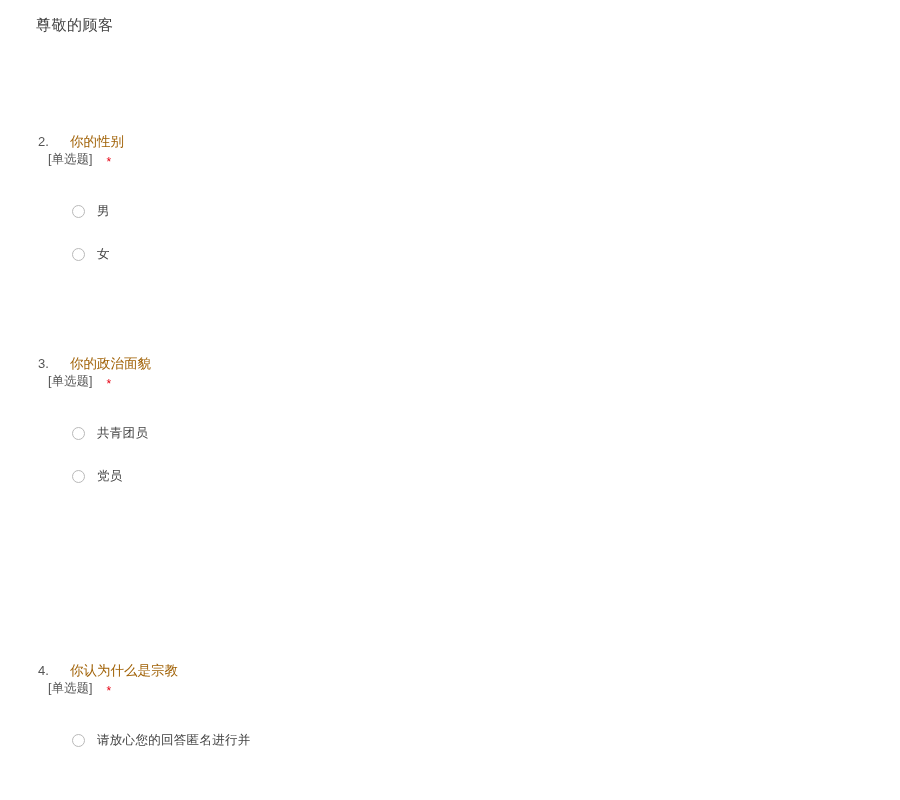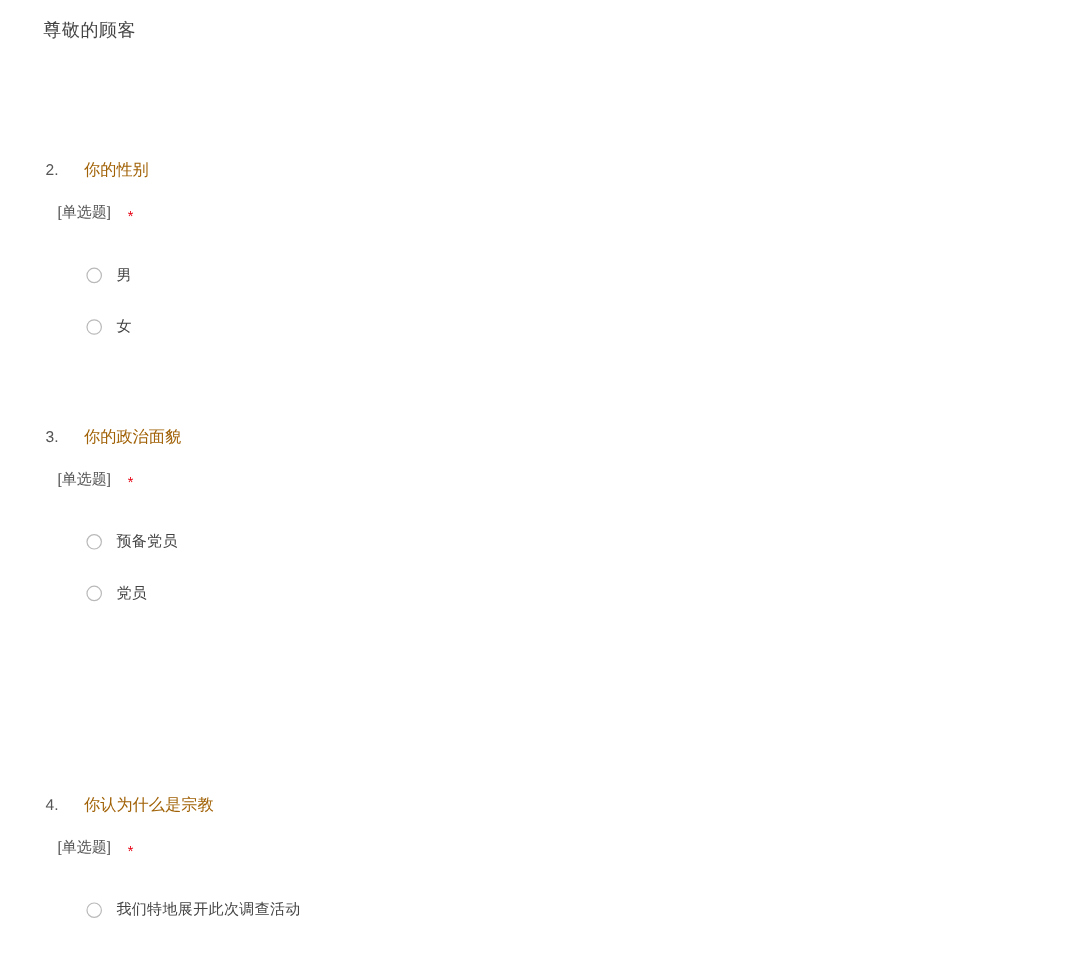--- a/index.html
+++ b/index.html
@@ -59,21 +59,21 @@
     flex: 0 0 32px;
     color: #555555;
     font-size: 13px;
   }
   .q-text {
     color: #a16207;
     font-size: 13.5px;
   }
   .q-sub {
     padding-left: 48px;
-    margin-top: 18px;
+    margin-top: 0;
     font-size: 12.5px;
     color: #555555;
     display: flex;
     align-items: center;
   }
   .q-type {
     color: #555555;
   }
   .q-required {
     color: #e60012;
@@ -143,39 +143,39 @@
       <span class="q-num">3.</span>
       <span class="q-text">你的政治面貌</span>
     </div>
     <div class="q-sub">
       <span class="q-type">[单选题]</span>
       <span class="q-required">*</span>
     </div>
     <div class="options">
       <div class="option">
         <span class="radio"></span>
-        <span class="opt-label">预备党员</span>
+        <span class="opt-label">共青团员</span>
       </div>
       <div class="option">
         <span class="radio"></span>
         <span class="opt-label">党员</span>
       </div>
     </div>
   </div>
 
   <div class="question" style="top:662px;">
     <div class="q-head">
       <span class="q-num">4.</span>
       <span class="q-text">你认为什么是宗教</span>
     </div>
     <div class="q-sub">
       <span class="q-type">[单选题]</span>
       <span class="q-required">*</span>
     </div>
     <div class="options">
       <div class="option">
         <span class="radio"></span>
-        <span class="opt-label">我们特地展开此次调查活动</span>
+        <span class="opt-label">请放心您的回答匿名进行并</span>
       </div>
     </div>
   </div>
 
 </div>
 
 </body></html>

